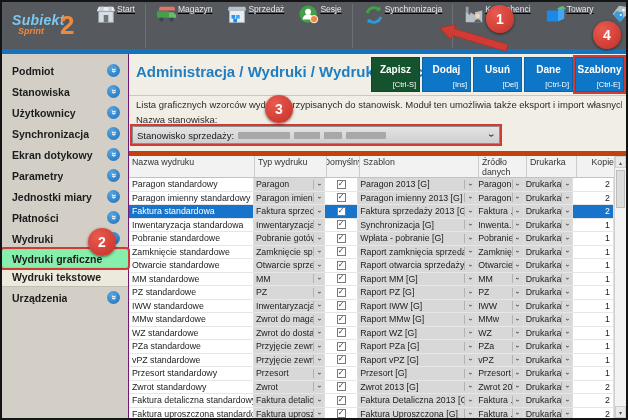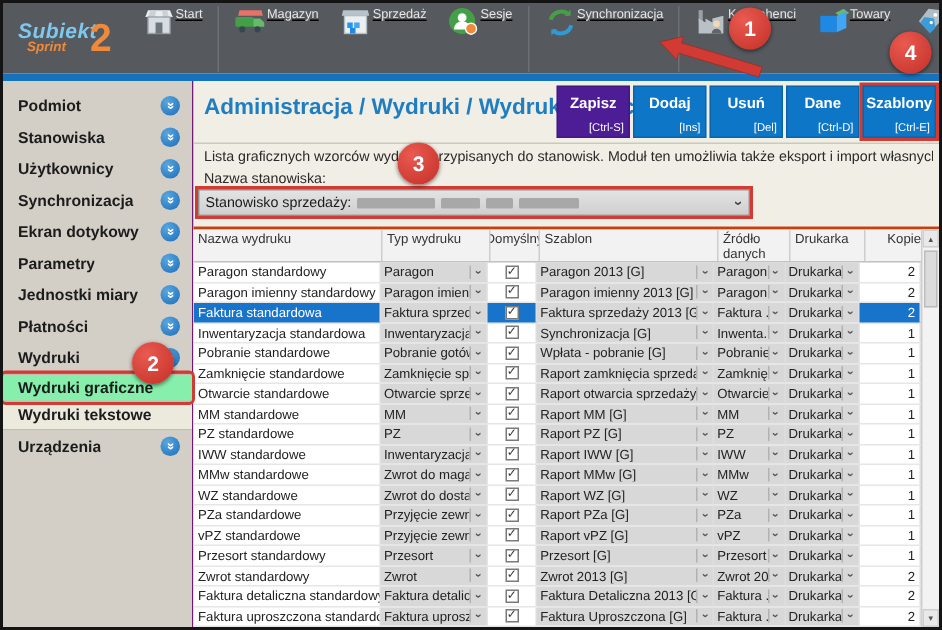--- a/index.html
+++ b/index.html
@@ -34,32 +34,32 @@
   .chev-badge { margin-left:auto; width:13px; height:13px; border-radius:50%; background:radial-gradient(circle at 35% 30%, #58a7e0, #1b6db8); color:#fff; display:flex; align-items:center; justify-content:center; flex:none; }
   .chev-badge span { font-size:9px; font-weight:bold; line-height:1; display:block; }
   .chev-down .chev-badge span { transform:rotate(90deg); }
   .chev-up .chev-badge span { transform:rotate(-90deg); }
   
   .main { position:absolute; left:127px; top:52px; right:0; bottom:0; background:#f1eee5; }
   .page-title { position:absolute; left:7px; top:9px; font-size:15px; font-weight:bold; color:#1f7dc2; white-space:nowrap; }
   .btn-bar { position:absolute; top:3px; right:2px; display:flex; gap:2px; }
   .btn { position:relative; width:49px; height:35px; color:#fff; cursor:pointer; border:1px solid rgba(0,0,0,.15); }
   .btn-blue { background:#0e76c6; }
-  .btn-green { background:#4c1d95; }
+  .btn-green { background:#14532d; }
   .btn.hl-red { box-shadow:0 0 0 2px #d23b33; z-index:6; }
   .btn-label { text-align:center; font-size:10px; font-weight:bold; margin-top:6px; }
   .btn-shortcut { position:absolute; right:3px; bottom:2px; font-size:7.5px; }
   .hrule { position:absolute; left:0; right:0; top:41px; border-top:1px solid #ccc8bc; }
   .desc { position:absolute; left:7px; top:45px; right:4px; font-size:9.5px; color:#2a2a2a; white-space:nowrap; overflow:hidden; }
   .st-label { position:absolute; left:7px; top:60px; font-size:9.5px; color:#2a2a2a; }
   .station-dd { position:absolute; left:3px; top:72px; width:368px; height:18px; background:linear-gradient(#e3e3e3,#cfcfcf); border:1px solid #8f8f8f; box-shadow:0 0 0 2px #d23b33; display:flex; align-items:center; padding:0 6px 0 4px; font-size:9.5px; color:#1a1a1a; cursor:pointer; z-index:4; }
   .redact { display:inline-block; height:7px; background:#a8a8a8; margin-left:4px; border-radius:1px; }
   .dd-chev { margin-left:auto; font-size:10px; color:#444; transform:rotate(90deg); font-weight:bold; }
   
-  .grid { position:absolute; left:0; top:97px; right:0; bottom:0; background:#fff; border-top:2px solid #c2410c; overflow:hidden; }
+  .grid { position:absolute; left:0; top:97px; right:0; bottom:0; background:#fff; border-top:5px solid #c2410c; overflow:hidden; }
   .thead { display:flex; height:22px; background:#f2f2f2; border-bottom:1px solid #c2c2c2; font-size:8.8px; color:#333; }
   .th { padding:2px 3px; border-right:1px solid #cdcdcd; display:flex; align-items:flex-start; line-height:1.1; overflow:hidden; white-space:nowrap; }
   .th.wrap { white-space:normal; }
   .tbody { position:absolute; left:0; top:22px; right:12px; bottom:0; overflow:hidden; }
   .tr { display:flex; height:13.5px; border-bottom:1px solid #e6e6e6; font-size:8.8px; color:#222; cursor:pointer; }
   .td { border-right:1px solid #dedede; overflow:hidden; white-space:nowrap; display:flex; align-items:center; padding:0 3px; }
   .c-name{width:126px;} .c-typ{width:72px;} .c-def{width:33px; justify-content:center;}
   .c-sza{width:119px;} .c-zro{width:48px;} .c-dru{width:50px;} .c-kop{width:41px; justify-content:flex-end;}
   .cell-dd { background:#d8d8d8; padding:0; }
   .cell-dd .dd-text { flex:1; overflow:hidden; white-space:nowrap; padding:0 2px; }

